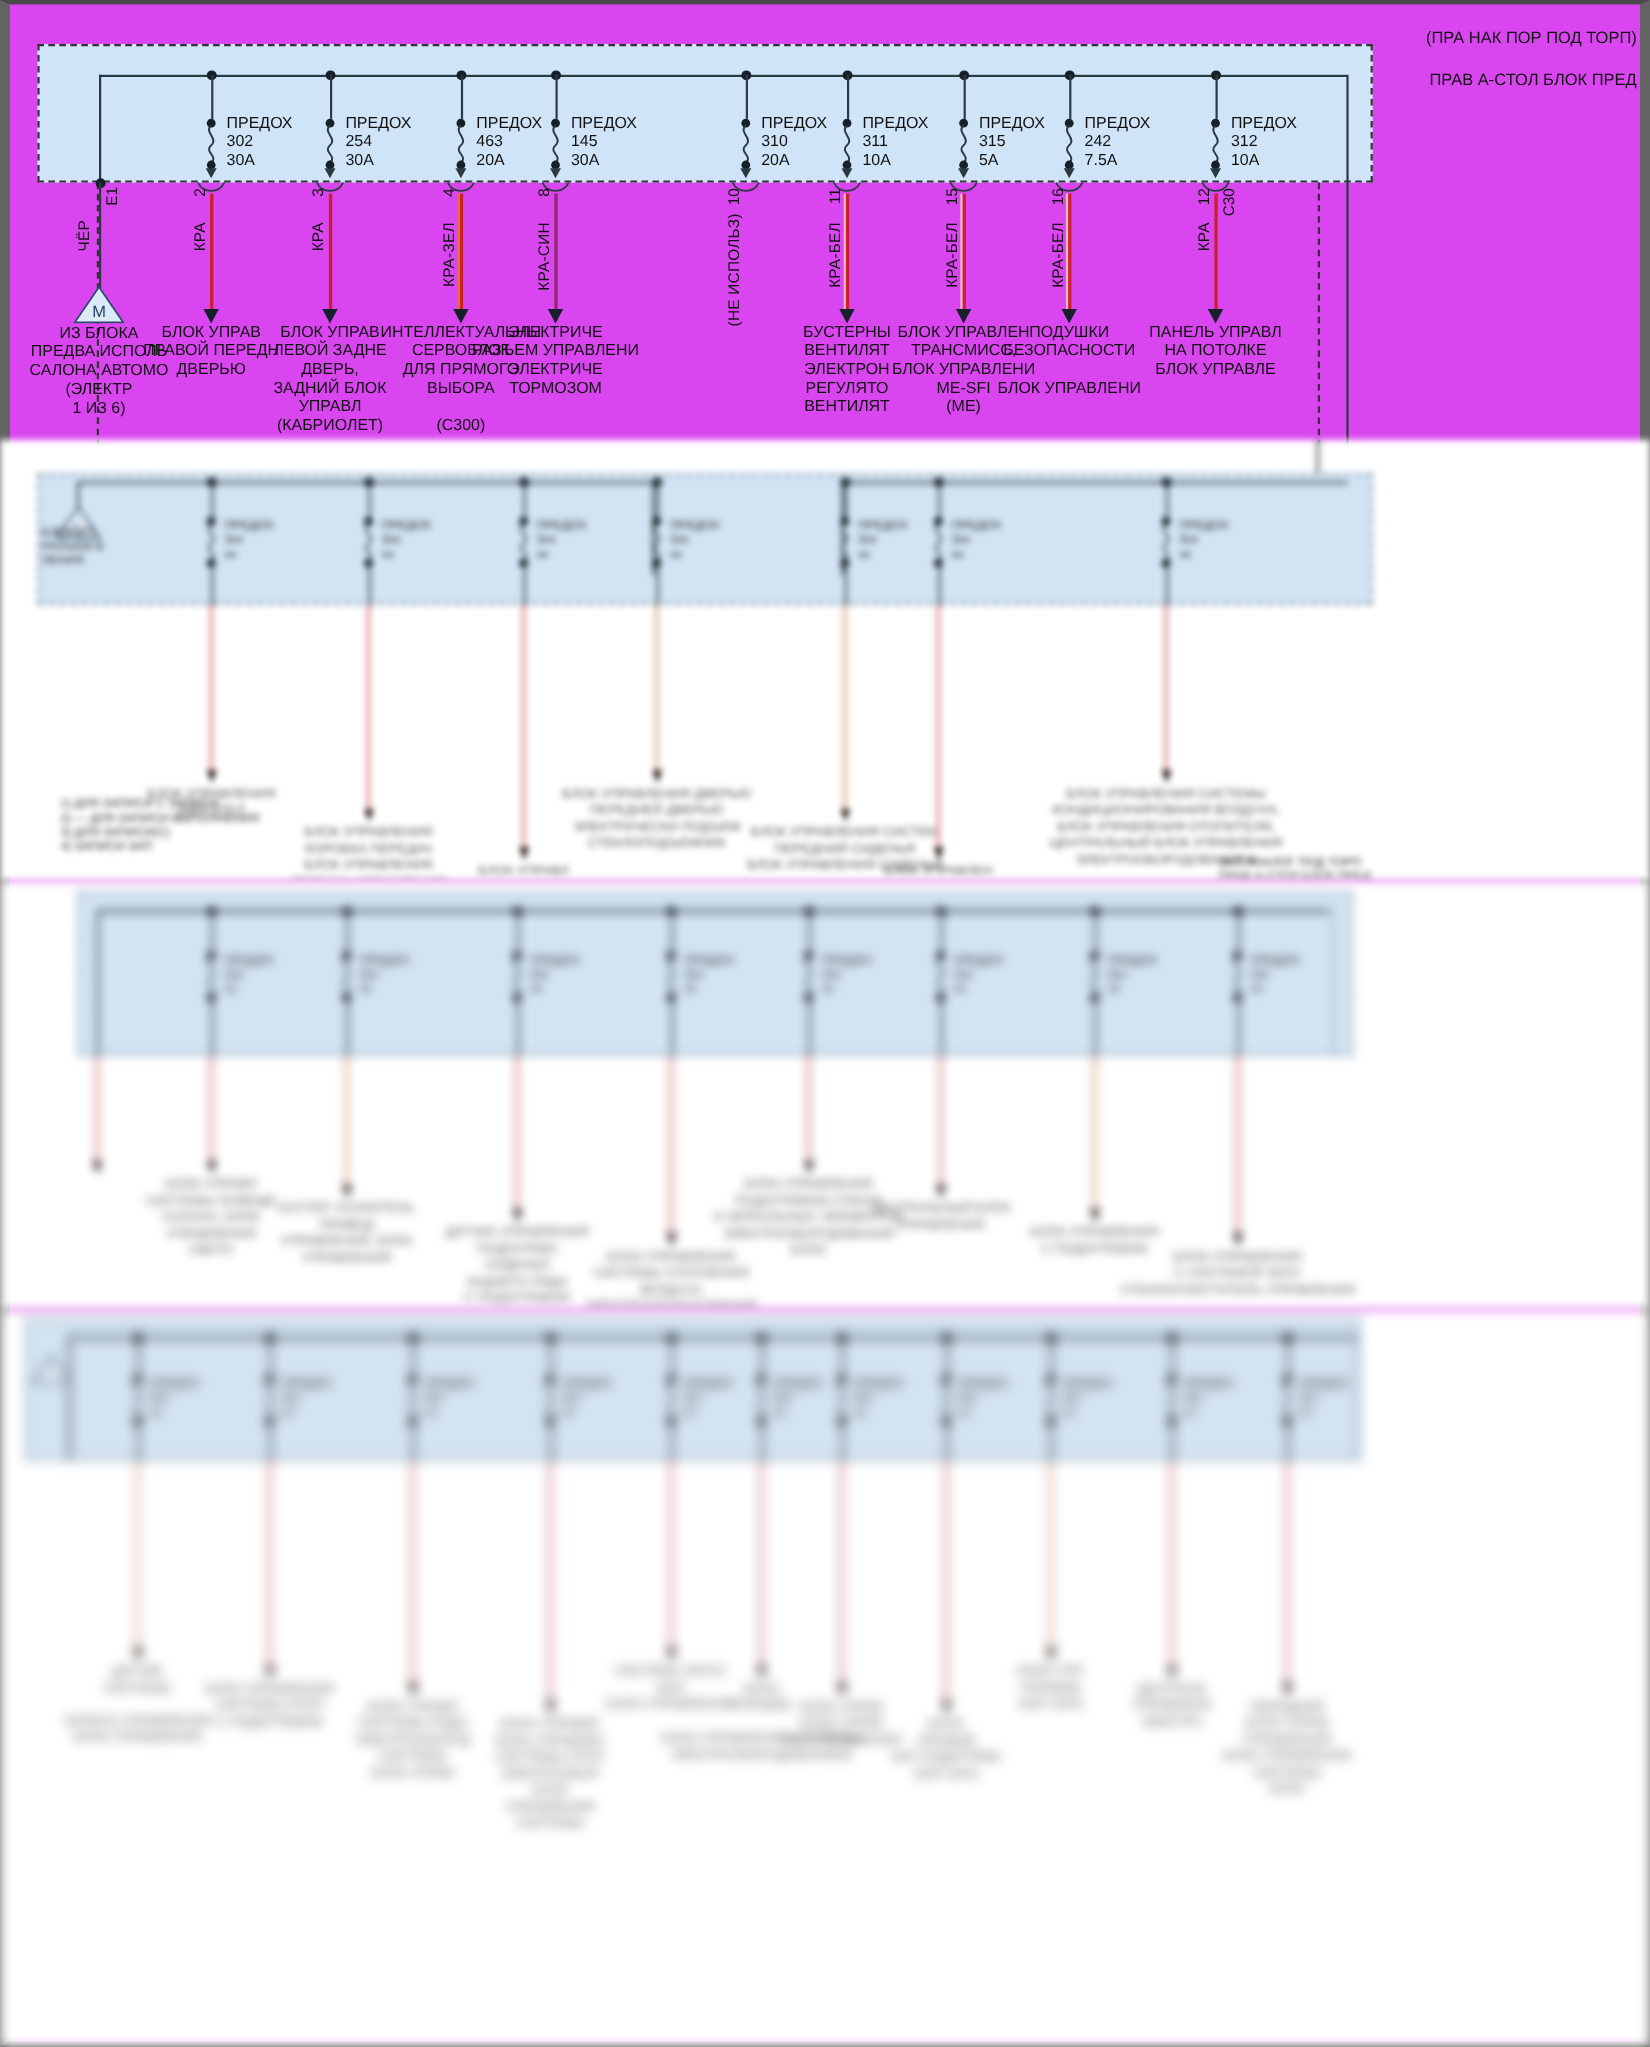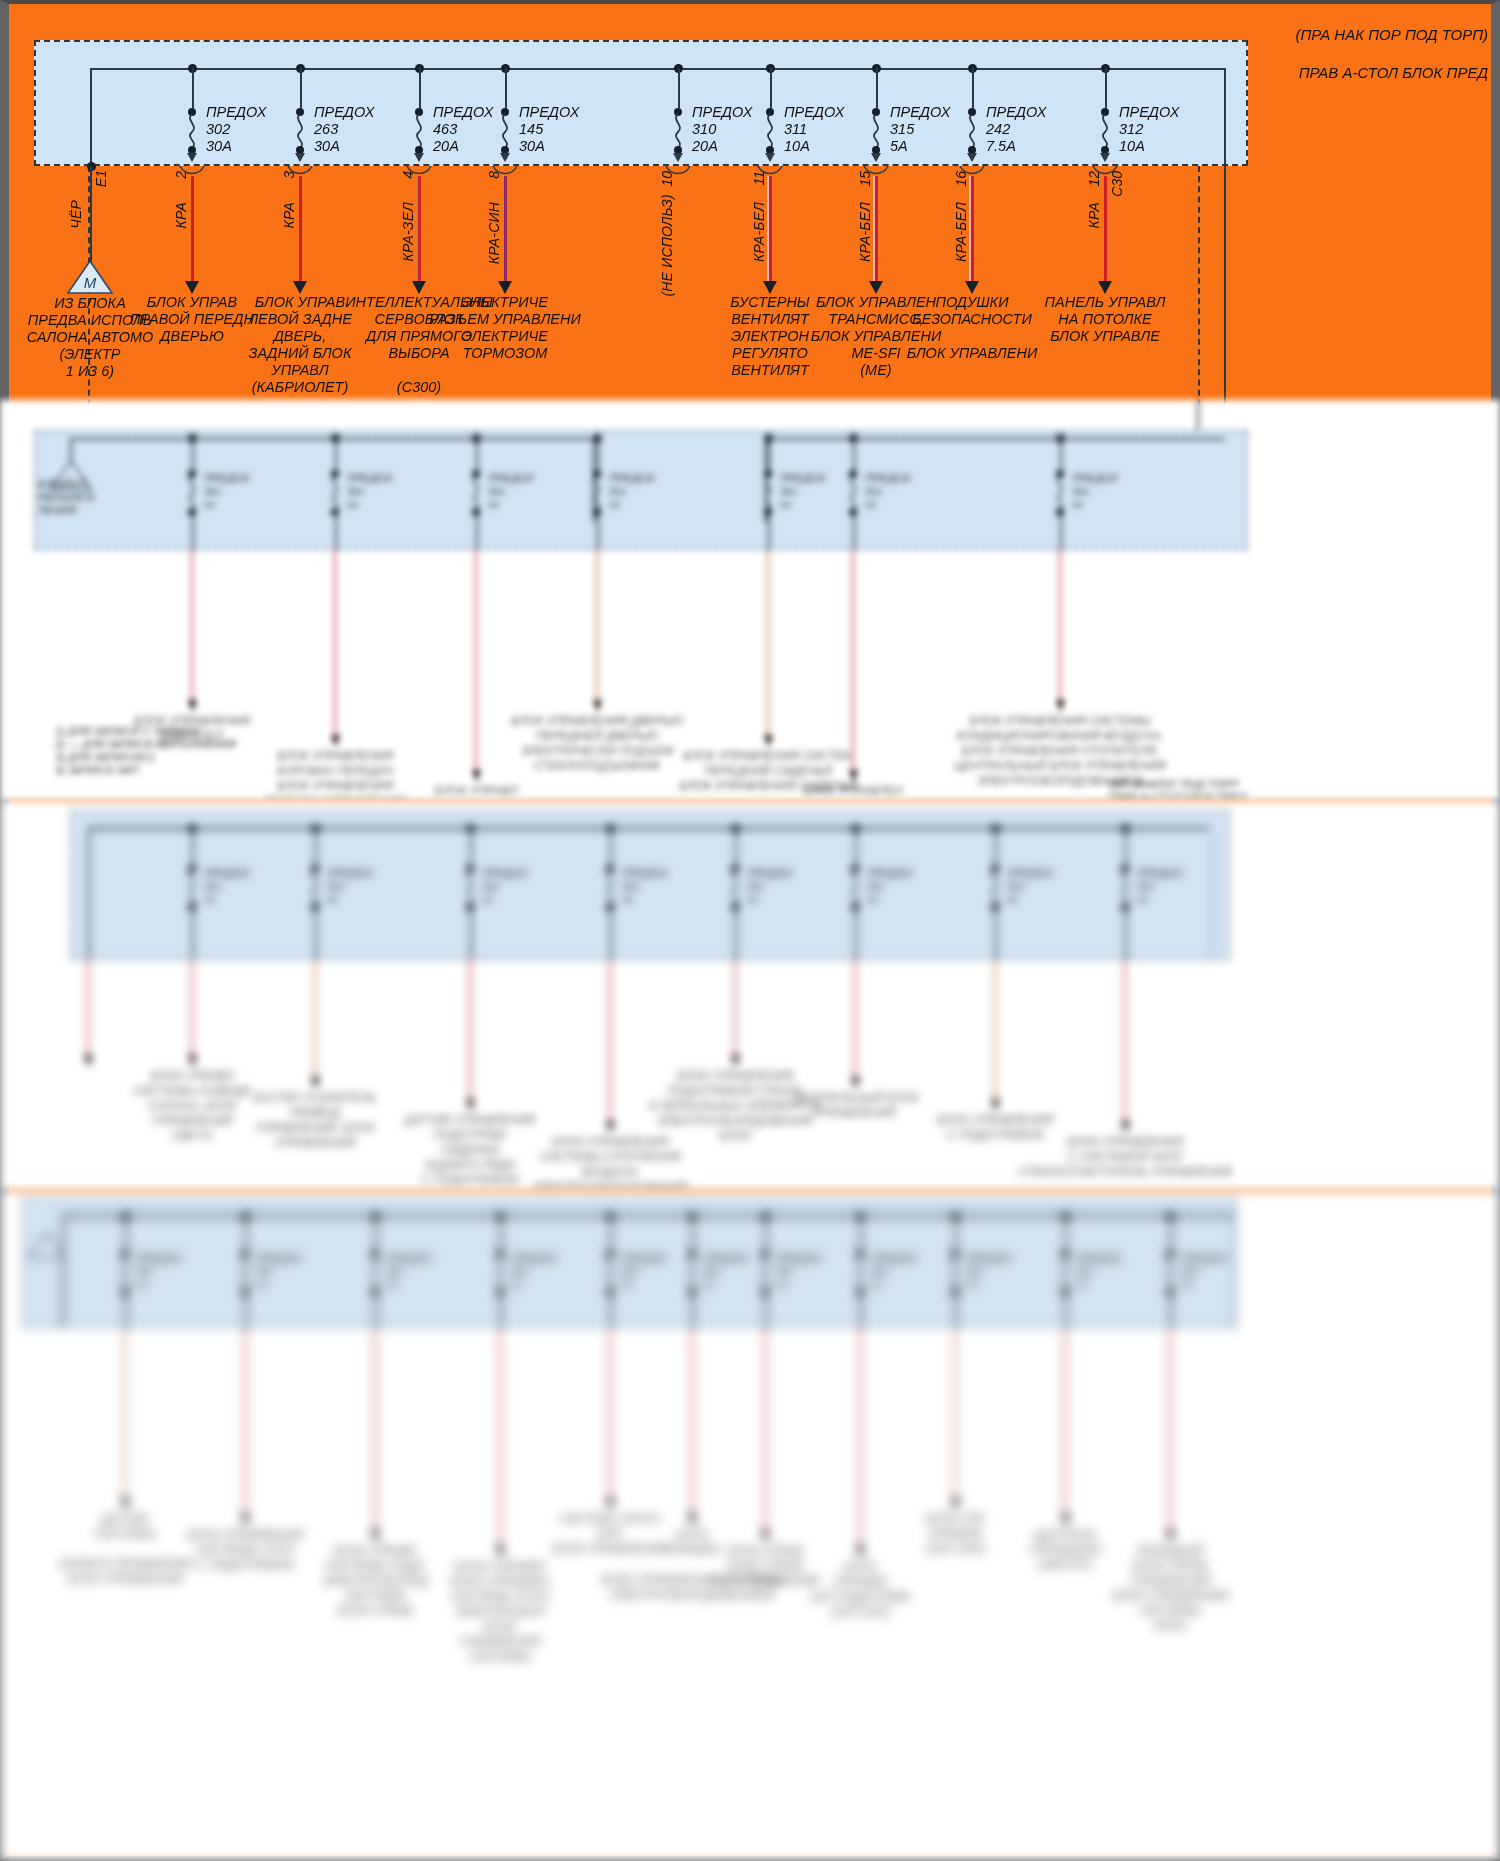--- a/index.html
+++ b/index.html
@@ -1,17 +1,17 @@
 <!DOCTYPE html>
 <html><head>
 <meta charset="utf-8">
 <style>
   html,body{margin:0;padding:0;background:#6e6e6e;}
   body{font-family:"Liberation Sans",sans-serif;}
-  .page{position:relative;width:1500px;height:1861px;background:#f97316;overflow:hidden;font-style:italic;}
+  .page{position:relative;width:1500px;height:1861px;background:#d946ef;overflow:hidden;}
   .frame-border{position:absolute;top:0;left:0;width:1500px;height:1861px;
       border-left:9px solid #636363;border-right:9px solid #636363;
       border-top:4px solid #4a4a4a;border-bottom:5px solid #3c3c3c;
       box-sizing:border-box;pointer-events:none;}
 
   
   .band{position:absolute;background:#cfe4f7;border:2px dashed #333;box-sizing:border-box;}
   .hwire{position:absolute;background:#2b3a42;height:2px;}
   .vwire{position:absolute;background:#2b3a42;width:2px;}
   .dot{position:absolute;width:9px;height:9px;border-radius:50%;background:#15202b;}
@@ -120,21 +120,21 @@
 ДВЕРЬЮ</div>
       <div class="dot" style="left:296px;top:64px;"></div>
       <div class="vwire" style="left:300px;top:68px;height:40px;"></div>
       <div class="fuse" style="left:291px;top:108px;">
         <svg width="18" height="46" viewBox="0 0 18 46">
           <circle cx="9" cy="4" r="4" fill="#15202b"></circle>
           <path d="M9 6 C2 12, 16 18, 9 24 C2 30, 16 34, 9 40" stroke="#2b3a42" stroke-width="1.8" fill="none"></path>
           <circle cx="9" cy="42" r="4" fill="#15202b"></circle>
         </svg>
       </div>
-      <div class="fuse-text" style="left:314px;top:104px;"><span>ПРЕДОХ</span><br><span>263</span><br><span>30A</span></div>
+      <div class="fuse-text" style="left:314px;top:104px;"><span>ПРЕДОХ</span><br><span>254</span><br><span>30A</span></div>
       <div class="vwire" style="left:300px;top:154px;height:0px;"></div>
       <div class="arrow-sm" style="left:295px;top:153px;"></div>
       <div class="conn" style="left:287px;top:165px;">
         <svg width="26" height="12" viewBox="0 0 26 12">
           <path d="M1 1 C6 11, 20 11, 25 1" stroke="#2b3a42" stroke-width="1.6" fill="none"></path>
         </svg>
       </div>
       <div class="pinnum" style="left:281px;top:171px;">3</div>
       <div class="wirelbl" style="left:281px;top:202px;">КРА</div>
       <div class="wire" style="left:298.5px;top:176px;height:108px;">

